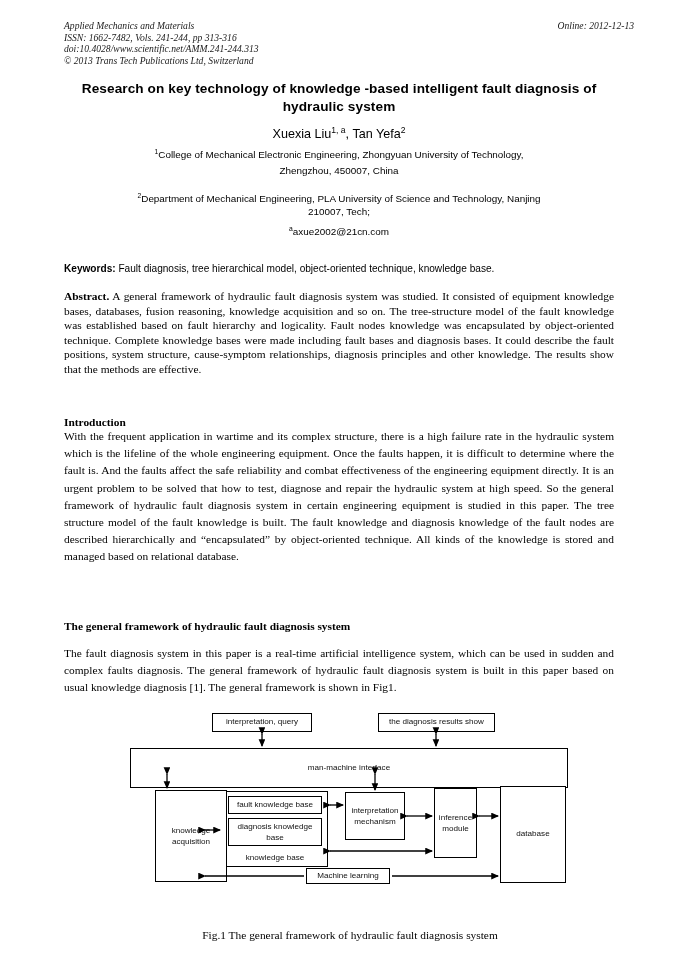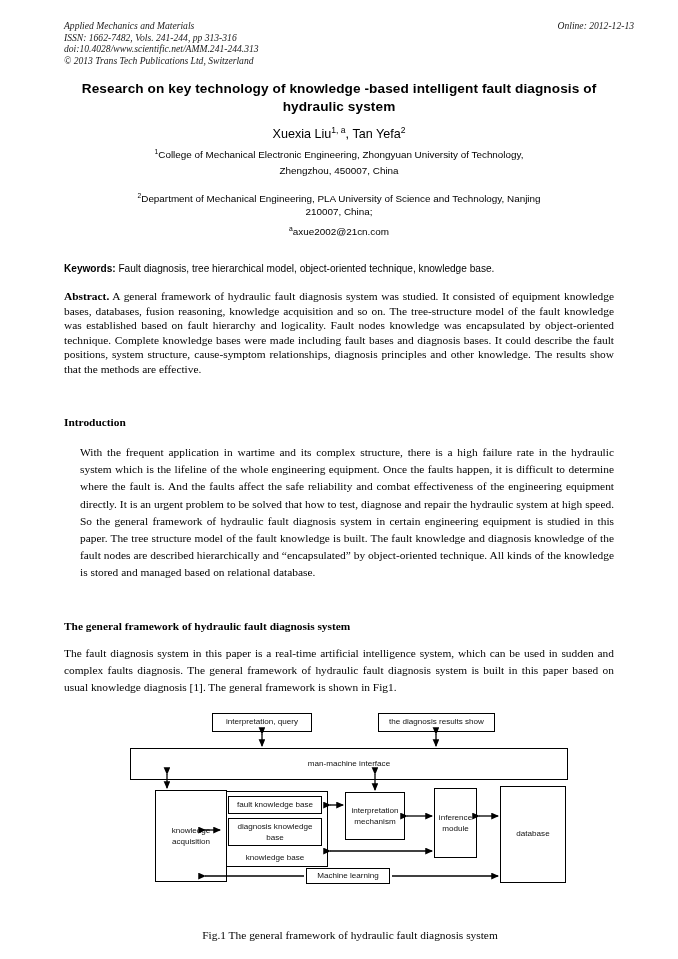--- a/index.html
+++ b/index.html
@@ -113,21 +113,21 @@
   }
   .body-p {
     position: absolute;
     left: 64px;
     right: 64px;
     font-size: 11.4px;
     line-height: 17.2px;
     text-align: justify;
   }
   #intro-head { top: 415px; }
-  #intro-p    { top: 444px; margin-left: 16px; }
+  #intro-p    { top: 428px; }
   #frame-head { top: 619px; }
   #frame-p    { top: 645px; }
 
   
   .figure {
     position: absolute;
     left: 0;
     top: 706px;
     width: 678px;
     height: 215px;
@@ -200,21 +200,21 @@
   </div>
 
   <div class="affil affil1">
     <sup>1</sup><span>College of Mechanical Electronic Engineering, Zhongyuan University of Technology,</span>
   </div>
   <div class="affil affil1b">Zhengzhou, 450007, China</div>
 
   <div class="affil affil2">
     <sup>2</sup><span>Department of Mechanical Engineering, PLA University of Science and Technology, Nanjing</span>
   </div>
-  <div class="affil affil2b">210007, China;</div>
+  <div class="affil affil2b">210007, Tech;</div>
 
   <div class="affil email">
     <sup>a</sup><span>axue2002@21cn.com</span>
   </div>
 
   <div class="keywords">
     <b>Keywords:</b><span> Fault diagnosis, tree hierarchical model, object-oriented technique, knowledge base.</span>
   </div>
 
   <div class="abstract">
@@ -227,21 +227,21 @@
   <div class="h-section" id="frame-head">The general framework of hydraulic fault diagnosis system</div>
   <div class="body-p" id="frame-p">The fault diagnosis system in this paper is a real-time artificial intelligence system, which can be used in sudden and complex faults diagnosis. The general framework of hydraulic fault diagnosis system is built in this paper based on usual knowledge diagnosis [1]. The general framework is shown in Fig1.</div>
 
   <div class="figure">
     <div class="fig-canvas">
 
       <div class="fig-box" style="left:212px; top:7px; width:100px; height:19px;">interpretation, query</div>
 
       <div class="fig-box" style="left:378px; top:7px; width:117px; height:19px;">the diagnosis results show</div>
 
-      <div class="fig-box" style="left:130px; top:42px; width:438px; height:32px;">man-machine interface</div>
+      <div class="fig-box" style="left:130px; top:42px; width:438px; height:40px;">man-machine interface</div>
 
       <div class="fig-box" style="left:131px; top:84px; width:72px; height:92px; line-height:11.5px;margin-left:24px;">knowledge acquisition</div>
 
       <div class="fig-box group" style="left:222px; top:85px; width:106px; height:76px;">knowledge base</div>
 
       <div class="fig-box" style="left:228px; top:90px; width:94px; height:18px;">fault knowledge base</div>
 
       <div class="fig-box" style="left:228px; top:112px; width:94px; height:28px; line-height:11.5px;">diagnosis knowledge base</div>
 
       <div class="fig-box" style="left:345px; top:86px; width:60px; height:48px; line-height:11.5px;">interpretation mechanism</div>

